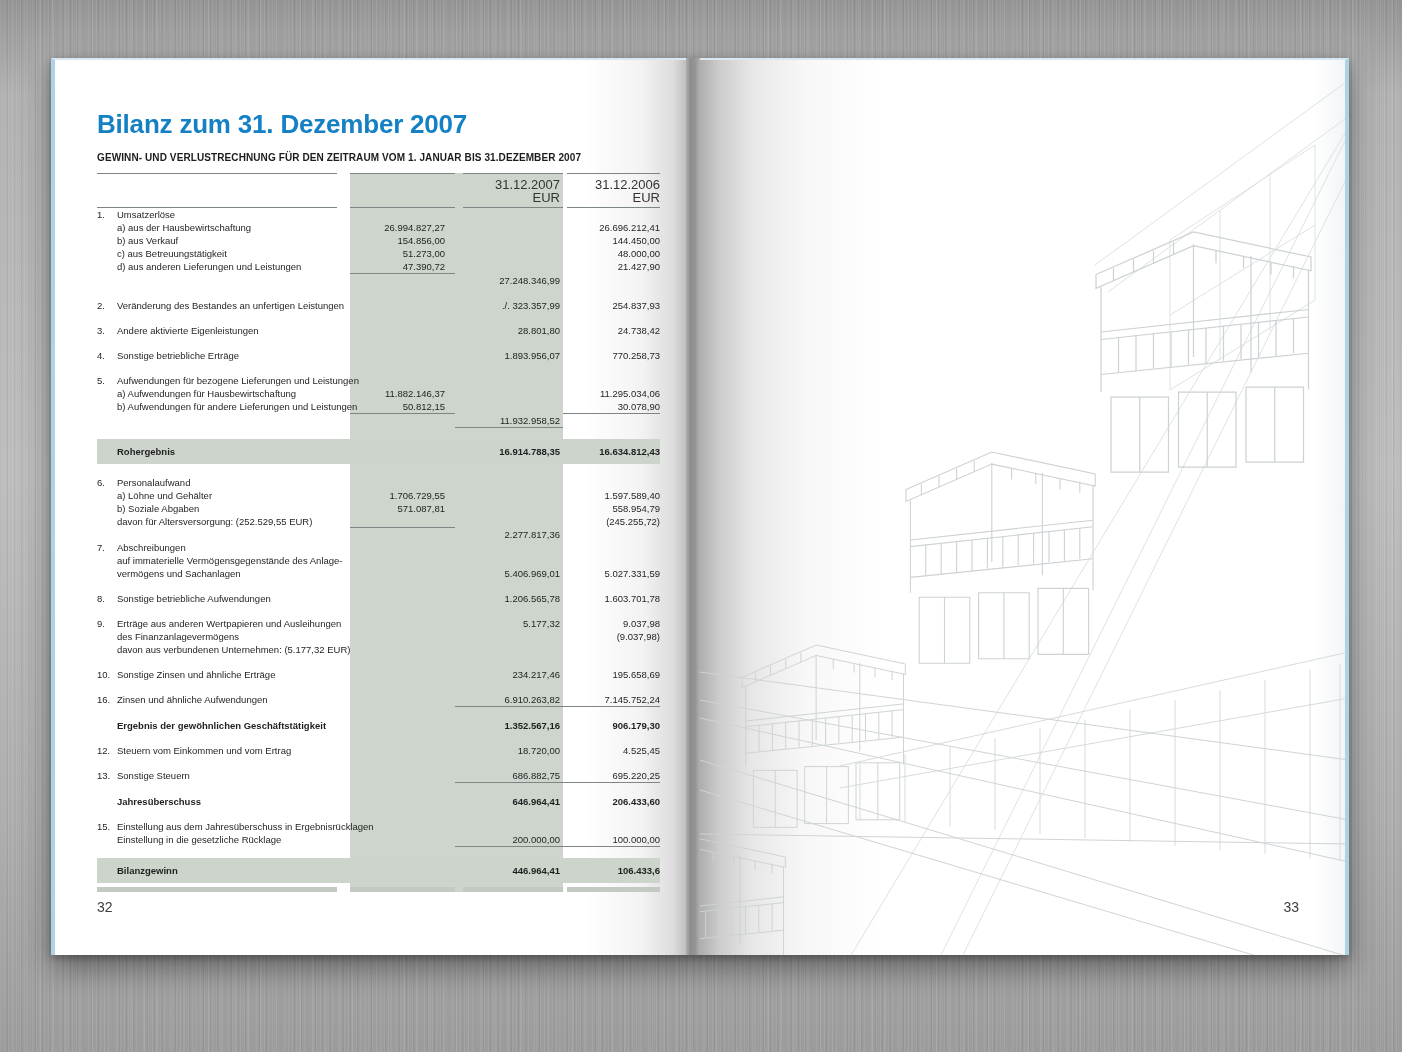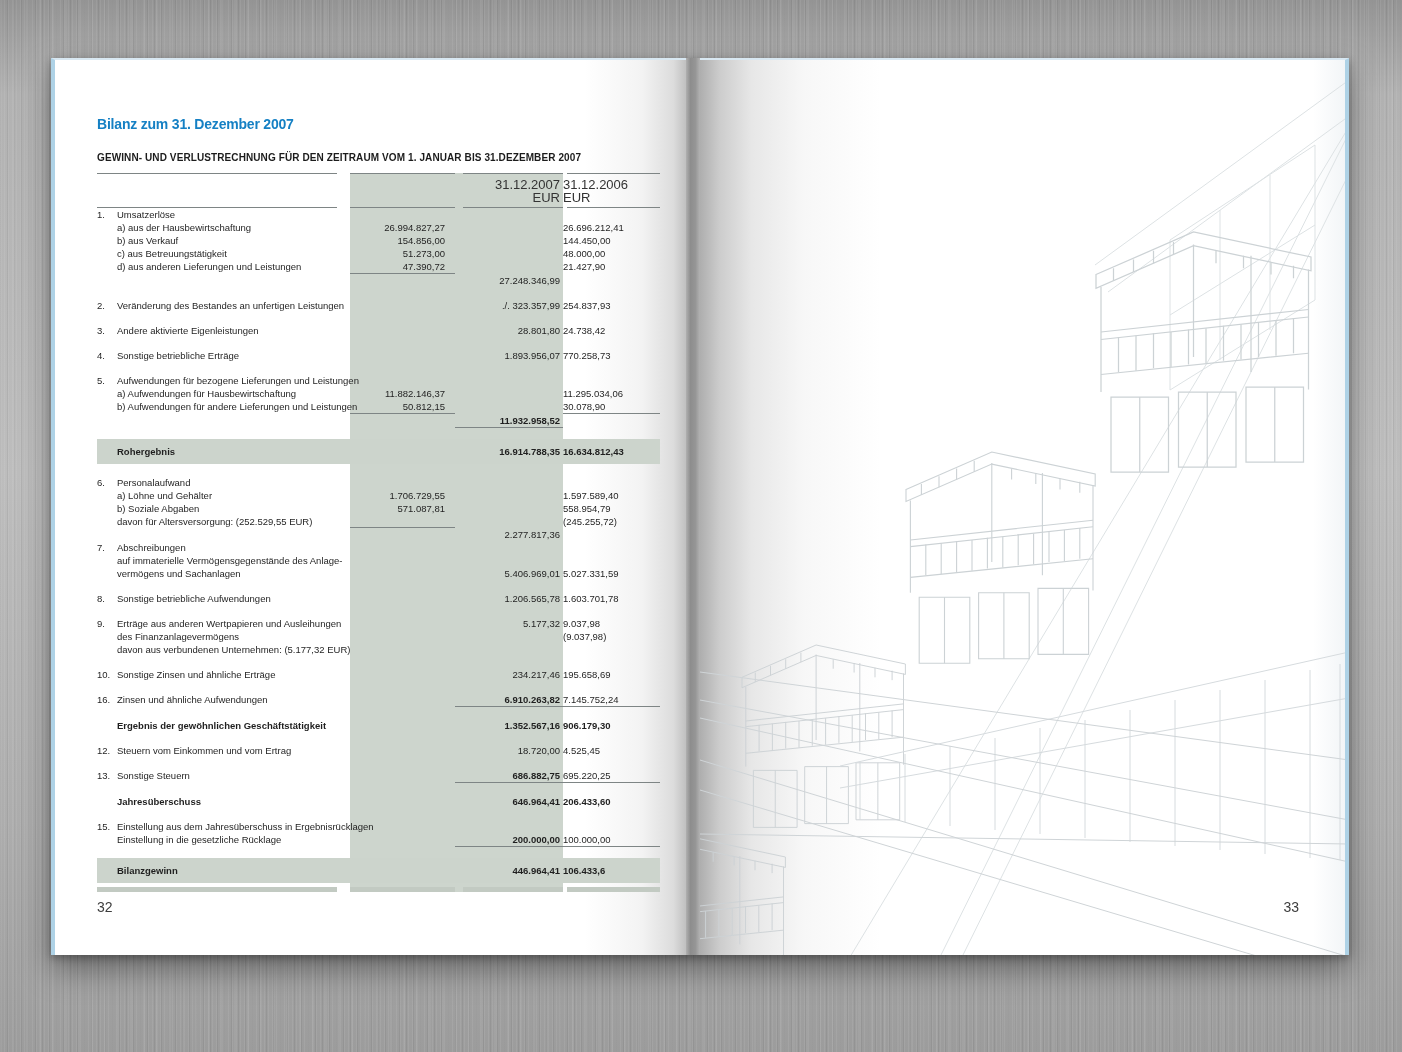--- a/index.html
+++ b/index.html
@@ -33,21 +33,21 @@
     background:linear-gradient(90deg,#b0b0b0,#8d8d8d 32%,#969696 68%,#b2b2b2);
   }
   .page-right {
     width:649px;
     border-right:4px solid #aed2e6;
     background: linear-gradient(90deg,#aeaeae 0%,#cccccc 3%,#e7e7e7 8%,#f7f7f7 16%,#ffffff 28%,#ffffff 95%,#f2f5f7 100%);
     overflow:hidden;
   }
 
   .doc-title {
-    font-size:14px; font-weight:bold; letter-spacing:-0.2px;
+    font-size:26px; font-weight:bold; letter-spacing:-0.2px;
     color:#1580c4; line-height:24px;
   }
   .doc-subtitle {
     margin-top:15px; font-size:10px; font-weight:bold; color:#1c1c1c;
     letter-spacing:0.1px; line-height:13px; white-space:nowrap;
   }
 
   
   .fintable { position:relative; margin-top:9px; width:563px; font-size:9.5px; color:#1f1f1f; }
   .colband { position:absolute; left:253px; top:0; width:213px; height:100%; background:#cdd5cd; }
@@ -69,27 +69,27 @@
     line-height:13px; min-height:13px;
   }
   .thead { padding:4px 0 3px 0; }
   .thead-row .vb, .thead-row .vc { font-size:13px; color:#333; }
 
   .cell { white-space:nowrap; }
   .lbl  { padding-left:0; }
   .num  { display:inline-block; width:20px; }
   .va   { text-align:right; padding-right:10px; }
   .vb   { text-align:right; padding-right:3px; }
-  .vc   { text-align:left; padding-right:0; }
+  .vc   { text-align:right; padding-right:0; }
 
   .trow.gap  { margin-top:12px; }
   .trow.bold { font-weight:bold; }
   .trow.band { background:#ccd4cc; min-height:25px; line-height:25px; margin-top:11px; font-weight:bold; }
   .trow.ula .va { border-bottom:1px solid #7e8585; }
-  .trow.ulb .vb { border-bottom:1px solid #7e8585;font-weight:bold; }
+  .trow.ulb .vb { border-bottom:1px solid #7e8585; }
   .trow.ulc .vc { border-bottom:1px solid #7e8585; }
 
   .pagenum { position:absolute; bottom:40px; font-size:14px; color:#3d3d3d; }
   .pagenum.pn-left  { left:42px; }
   .pagenum.pn-right { right:46px; }
 
   .wireframe { position:absolute; left:0; top:0; width:649px; height:897px; }
 </style>
 </head>
 <body>

